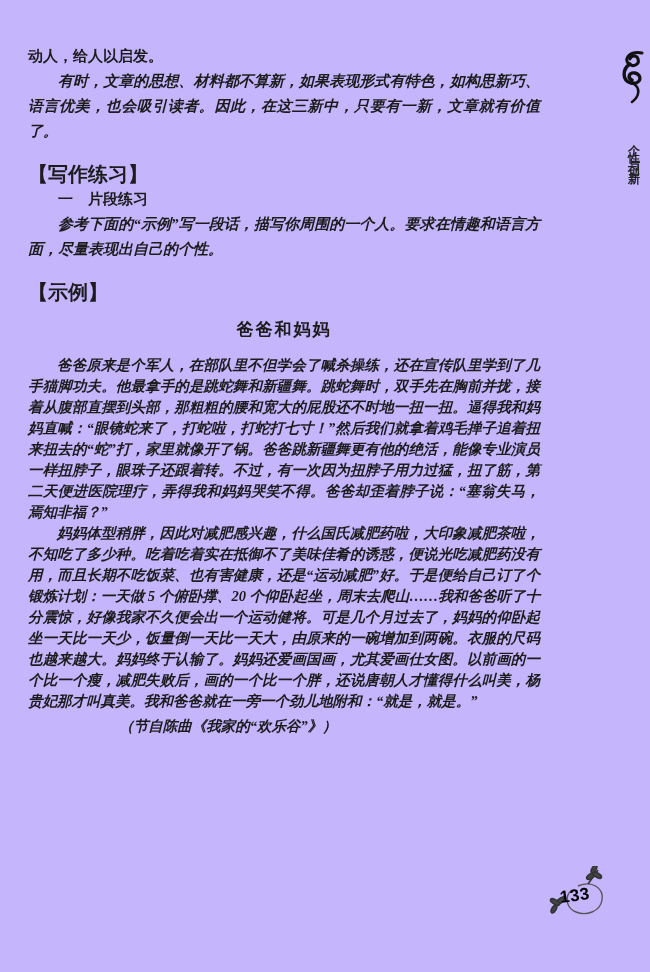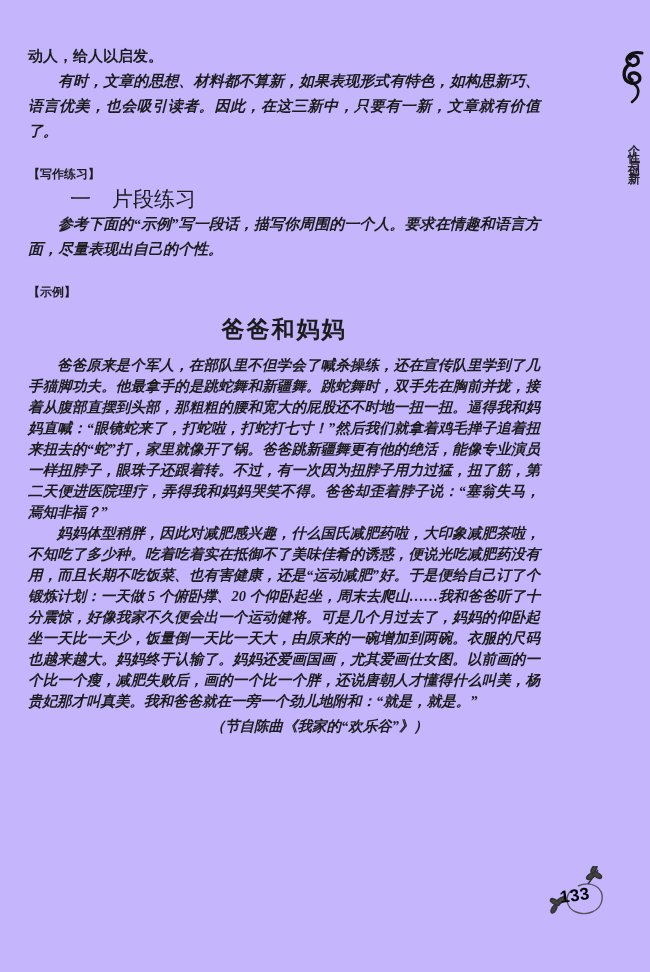--- a/index.html
+++ b/index.html
@@ -27,35 +27,35 @@
   .t {
     font-size: 15px;
     line-height: 25px;
     font-weight: 600;
     text-align: justify;
     margin: 0;
   }
   .indent { text-indent: 2em; font-style: italic; }
 
   .sec-head {
-    font-size: 12px;
+    font-size: 20px;
     font-weight: 700;
     margin: 18px 0 0 0;
     line-height: 25px;
   }
   .sub-head {
-    font-size: 21px;
-    font-weight: 400;
+    font-size: 15px;
+    font-weight: 700;
     margin: 0;
     line-height: 25px;
     text-indent: 2em;
   }
 
   .essay-title {
-    font-size: 23px;
+    font-size: 17px;
     font-weight: 700;
     text-align: center;
     letter-spacing: 2px;
     margin: 12px 0 8px 0;
     line-height: 26px;
   }
 
   
   .kai {
     font-style: italic;
@@ -65,21 +65,21 @@
     text-align: justify;
     margin: 0;
   }
   .kai.indent { text-indent: 2em; }
 
   .attribution {
     font-style: italic;
     font-size: 14.5px;
     font-weight: 600;
     line-height: 21px;
-    text-align: right;
+    text-align: center;
     padding-right: 112px;
     margin: 4px 0 0 0;
   }
 
   .assign .t { line-height: 24px; }
 
   
   .corner-ornament {
     position: absolute;
     top: 50px;

